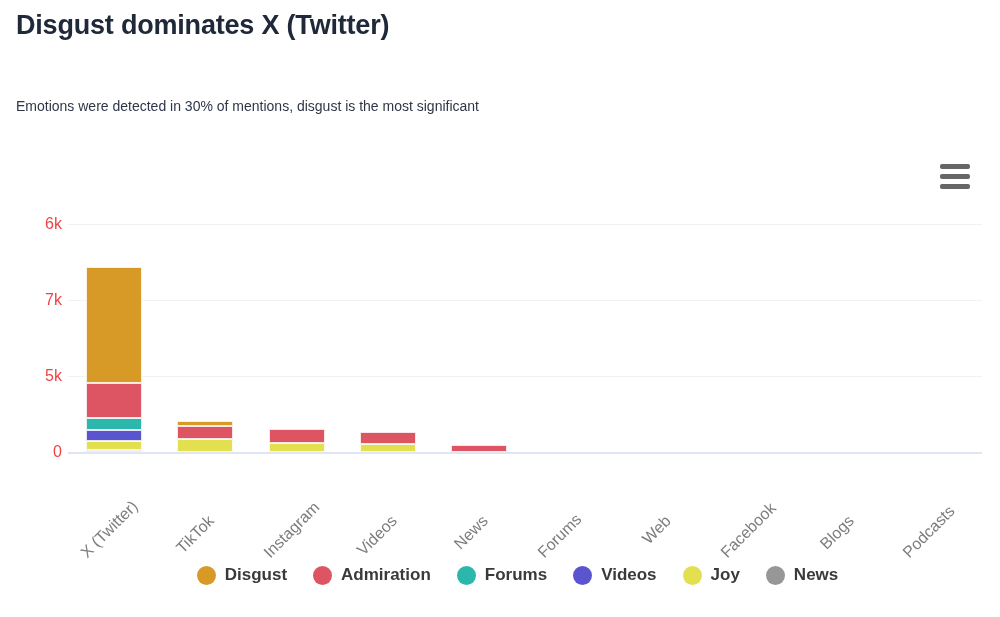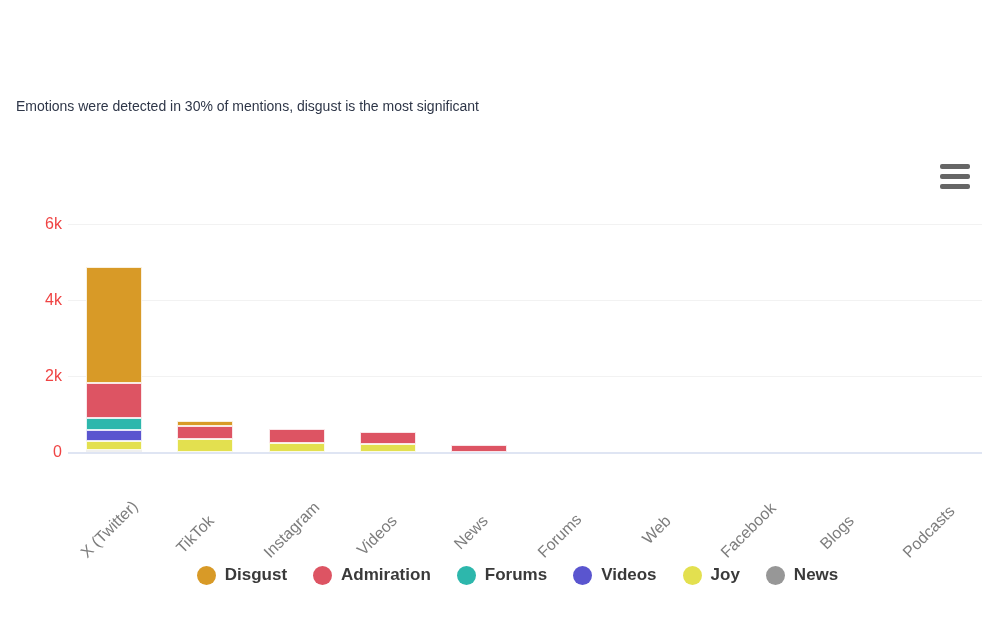--- a/index.html
+++ b/index.html
@@ -60,44 +60,45 @@
   }
   .legend-item{display:flex;align-items:center;gap:9px;cursor:pointer;}
   .legend-dot{width:19px;height:19px;border-radius:50%;display:block;}
   .legend-label{font-size:17px;font-weight:bold;color:#3a3a3a;white-space:nowrap;}
 </style>
 </head>
 <body>
 
 <div class="wrap">
 
+  <div class="chart-title">Disgust dominates X (Twitter)</div>
   <div class="chart-subtitle">Emotions were detected in 30% of mentions, disgust is the most significant</div>
 
   <button class="menu-button">
     <span></span>
     <span></span>
     <span></span>
   </button>
 
   <div class="plot">
     <div id="gridlines">
         <div class="axisline" style="top: 452px;"></div>
         <div class="gridline" style="top: 376px;"></div>
         <div class="gridline" style="top: 300px;"></div>
         <div class="gridline" style="top: 224px;"></div>
       </div>
     <div id="yticks">
         <div class="ytick-holder" style="top: 452px;">
           <div class="ytick-label" style="position: relative;">0</div>
         </div>
         <div class="ytick-holder" style="top: 376px;">
-          <div class="ytick-label" style="position: relative;">2k</div>
+          <div class="ytick-label" style="position: relative;">5k</div>
         </div>
         <div class="ytick-holder" style="top: 300px;">
-          <div class="ytick-label" style="position: relative;">4k</div>
+          <div class="ytick-label" style="position: relative;">7k</div>
         </div>
         <div class="ytick-holder" style="top: 224px;">
           <div class="ytick-label" style="position: relative;">6k</div>
         </div>
       </div>
     <div class="bars" id="bars">
         <div class="barcol" style="left: 17.7px; bottom: 165px; width: 56px; pointer-events: auto;">
           <div class="seg" title="X (Twitter) — Disgust: 3050" style="height: 115.9px; background: rgb(216, 154, 39); box-shadow: rgba(255, 255, 255, 0.85) 0px 0px 0px 1px inset;"></div>
           <div class="seg" title="X (Twitter) — Admiration: 920" style="height: 34.96px; background: rgb(221, 84, 99); box-shadow: rgba(255, 255, 255, 0.85) 0px 0px 0px 1px inset;"></div>
           <div class="seg" title="X (Twitter) — Sadness: 315" style="height: 11.97px; background: rgb(45, 183, 172); box-shadow: rgba(255, 255, 255, 0.85) 0px 0px 0px 1px inset;"></div>

